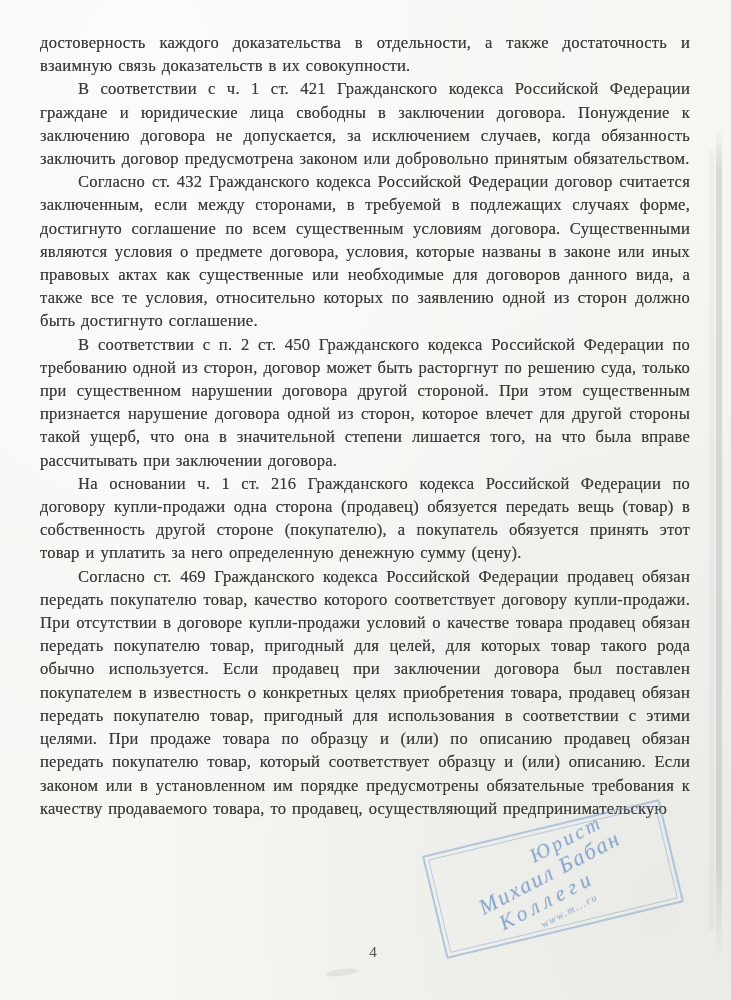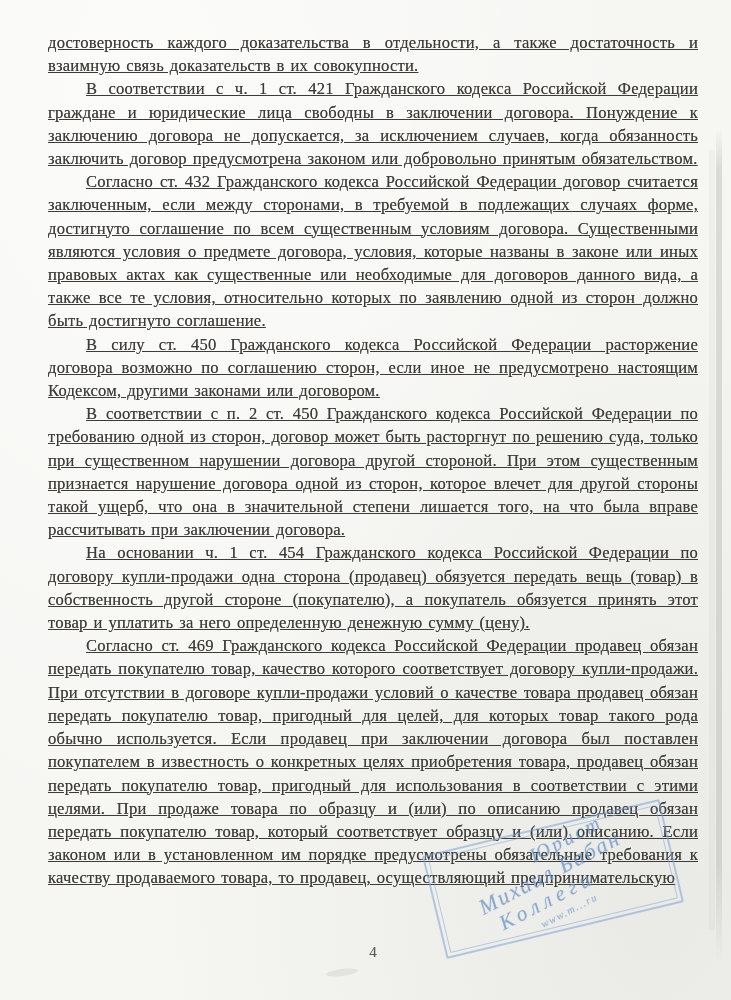--- a/index.html
+++ b/index.html
@@ -9,28 +9,27 @@
     background:#eef0ed;
   }
   .sheet{
     position:relative;width:731px;height:1000px;overflow:hidden;
     background:
       radial-gradient(ellipse at 20% 10%, rgba(255,255,255,0.6), rgba(255,255,255,0) 60%),
       radial-gradient(ellipse at 90% 90%, rgba(210,212,206,0.35), rgba(210,212,206,0) 55%),
       #f6f6f3;
   }
   .textblock{
-    position:absolute;left:48px;top:31px;width:650px;
+    position:absolute;left:40px;top:31px;width:650px;
     font-size:16.6px;line-height:23.2px;
     color:#3c3b37;
     text-align:justify;
     text-shadow:0 0 0.6px rgba(60,60,55,0.65);
     word-spacing:1.5px;
     letter-spacing:0.2px;
-    text-decoration:underline;
   }
   .para{margin:0;text-indent:38px;}
   .para.no-indent{text-indent:0;}
   .page-number{
     position:absolute;left:373px;top:944px;transform:translateX(-50%);
     font-size:15px;color:#5a5952;
     text-shadow:0 0 0.6px rgba(90,89,82,0.6);
   }
   
   .scan-edge{
@@ -80,23 +79,22 @@
 </style>
 </head>
 <body>
 
 <div class="sheet">
 
   <div class="textblock">
     <p class="para no-indent">достоверность каждого доказательства в отдельности, а также достаточность и взаимную связь доказательств в их совокупности.</p>
     <p class="para">В соответствии с ч. 1 ст. 421 Гражданского кодекса Российской Федерации граждане и юридические лица свободны в заключении договора. Понуждение к заключению договора не допускается, за исключением случаев, когда обязанность заключить договор предусмотрена законом или добровольно принятым обязательством.</p>
     <p class="para">Согласно ст. 432 Гражданского кодекса Российской Федерации договор считается заключенным, если между сторонами, в требуемой в подлежащих случаях форме, достигнуто соглашение по всем существенным условиям договора. Существенными являются условия о предмете договора, условия, которые названы в законе или иных правовых актах как существенные или необходимые для договоров данного вида, а также все те условия, относительно которых по заявлению одной из сторон должно быть достигнуто соглашение.</p>
-    <p class="para">В силу ст. 450 Гражданского кодекса Российской Федерации расторжение договора возможно по соглашению сторон, если иное не предусмотрено настоящим Кодексом, другими законами или договором.</p>
     <p class="para">В соответствии с п. 2 ст. 450 Гражданского кодекса Российской Федерации по требованию одной из сторон, договор может быть расторгнут по решению суда, только при существенном нарушении договора другой стороной. При этом существенным признается нарушение договора одной из сторон, которое влечет для другой стороны такой ущерб, что она в значительной степени лишается того, на что была вправе рассчитывать при заключении договора.</p>
-    <p class="para">На основании ч. 1 ст. 454 Гражданского кодекса Российской Федерации по договору купли-продажи одна сторона (продавец) обязуется передать вещь (товар) в собственность другой стороне (покупателю), а покупатель обязуется принять этот товар и уплатить за него определенную денежную сумму (цену).</p>
+    <p class="para">На основании ч. 1 ст. 216 Гражданского кодекса Российской Федерации по договору купли-продажи одна сторона (продавец) обязуется передать вещь (товар) в собственность другой стороне (покупателю), а покупатель обязуется принять этот товар и уплатить за него определенную денежную сумму (цену).</p>
     <p class="para">Согласно ст. 469 Гражданского кодекса Российской Федерации продавец обязан передать покупателю товар, качество которого соответствует договору купли-продажи. При отсутствии в договоре купли-продажи условий о качестве товара продавец обязан передать покупателю товар, пригодный для целей, для которых товар такого рода обычно используется. Если продавец при заключении договора был поставлен покупателем в известность о конкретных целях приобретения товара, продавец обязан передать покупателю товар, пригодный для использования в соответствии с этими целями. При продаже товара по образцу и (или) по описанию продавец обязан передать покупателю товар, который соответствует образцу и (или) описанию. Если законом или в установленном им порядке предусмотрены обязательные требования к качеству продаваемого товара, то продавец, осуществляющий предпринимательскую</p>
   </div>
 
   <div class="scan-edge-soft"></div>
   <div class="scan-edge"></div>
   <div class="smudge"></div>
 
   <div class="page-number">4</div>
 
   <div class="stamp">

